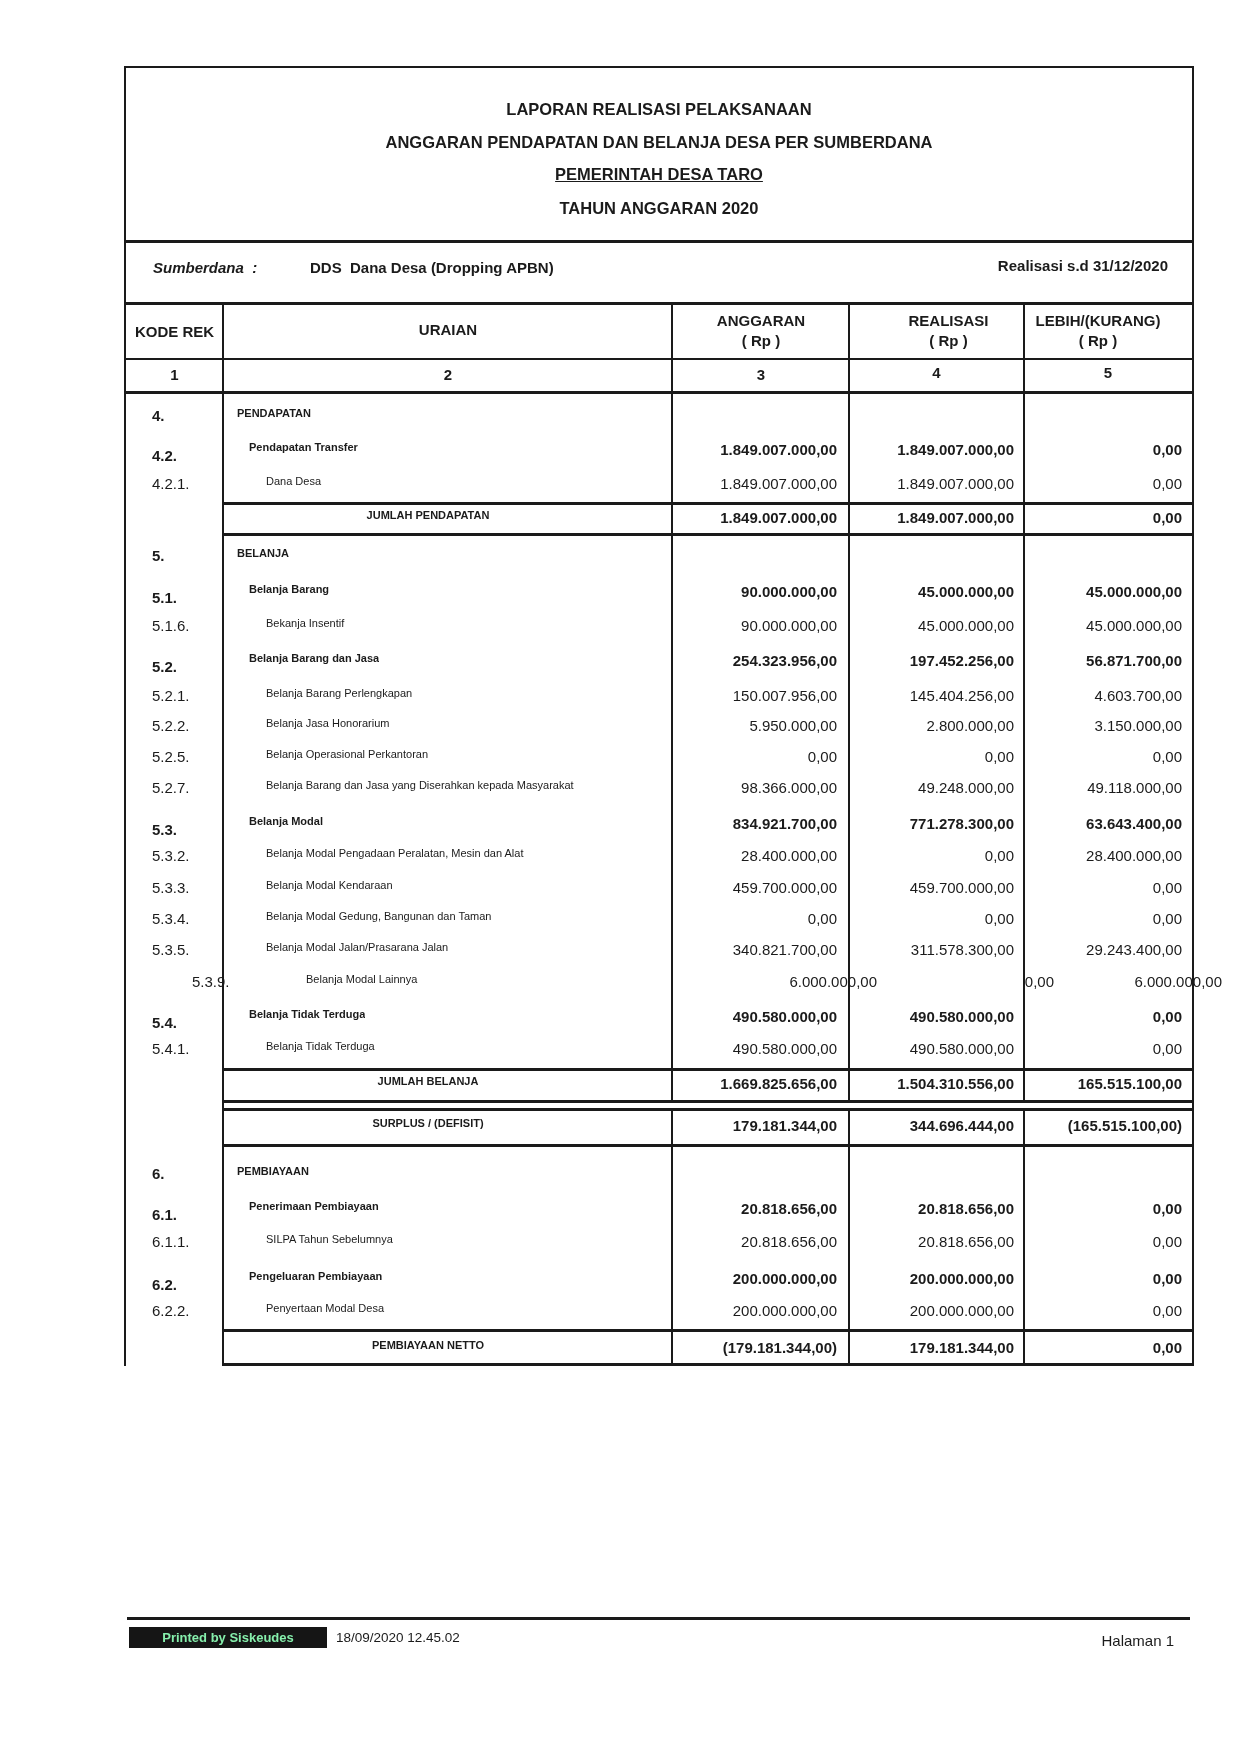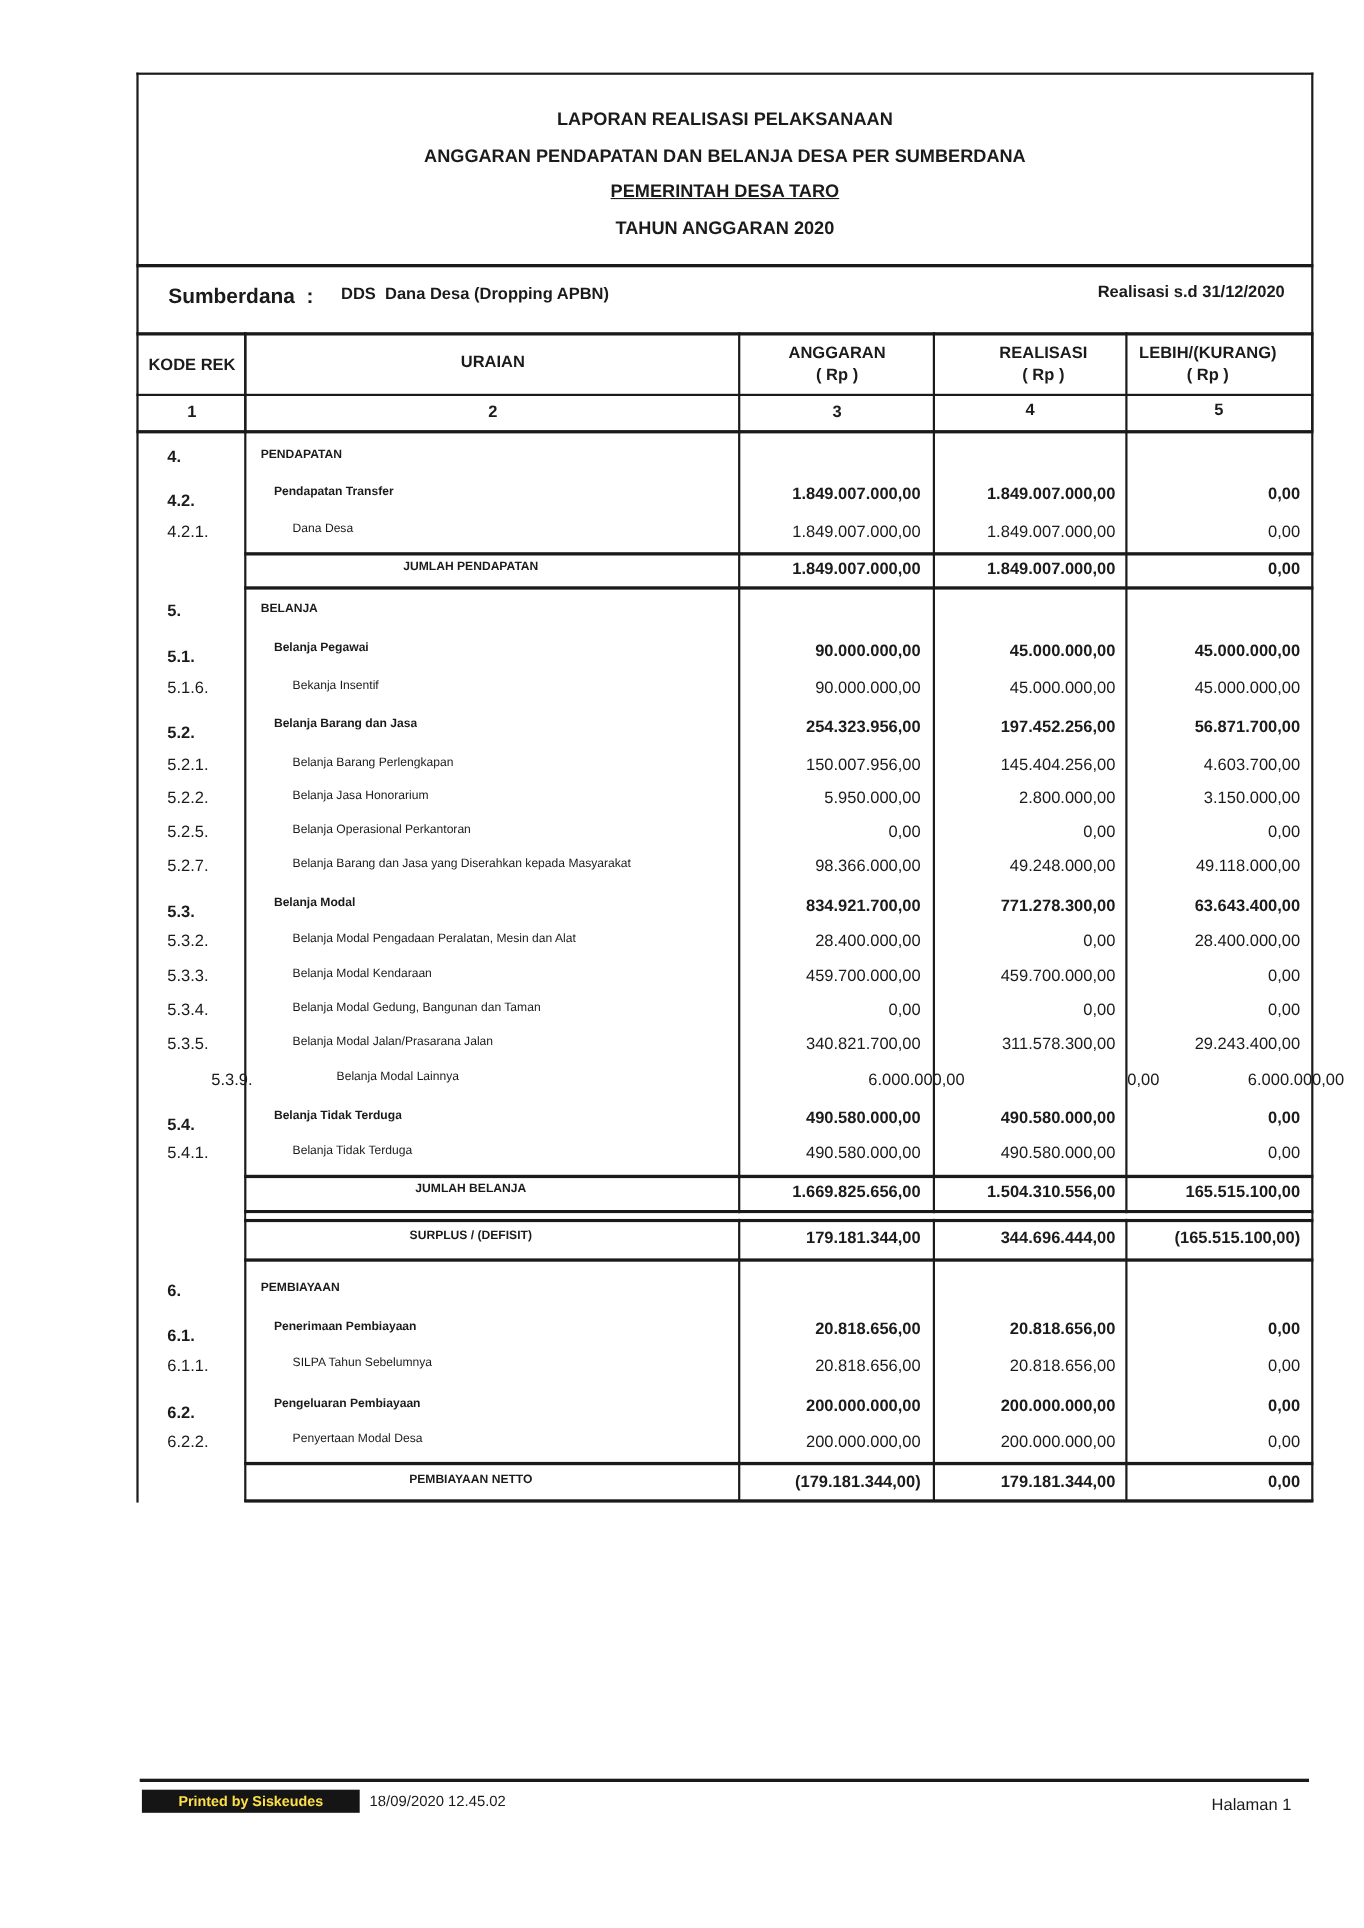--- a/index.html
+++ b/index.html
@@ -20,39 +20,39 @@
   .row.bold .kode, .row.bold .uraian, .row.bold .v { font-weight: bold; }
   .row.lvl1 .uraian { left: 237px; }
   .row.lvl2 .uraian { left: 249px; }
   .row.lvl3 .uraian { left: 266px; width: 380px; }
   .row.lvl1 .kode { top: 0; }
   .row.lvl2 .kode { top: 6px; text-align: center; }
   .row.total .uraian { left: 224px; width: 448px; text-align: center; padding-right: 40px; box-sizing: border-box; }
   .c3 { left: 674px; width: 163px; }
   .c4 { left: 851px; width: 163px; }
   .c5 { left: 1026px; width: 156px; }
-  .footer-badge { position: absolute; left: 129px; top: 1627px; width: 198px; height: 21px; background: #151515; color: #fde047; font-weight: bold; font-size: 13px; text-align: center; line-height: 21px; }
+  .footer-badge { position: absolute; left: 129px; top: 1627px; width: 198px; height: 21px; background: #151515; color: #86efac; font-weight: bold; font-size: 13px; text-align: center; line-height: 21px; }
   .footer-text { position: absolute; font-size: 13.5px; }
 </style>
 </head>
 <body>
 
 <div class="hline" style="left:124px; top:66px; width:1070px; height:2px;"></div>
 <div class="vline" style="left:124px; top:66px; height:1300px;"></div>
 <div class="vline" style="left:1192px; top:66px; height:326px;"></div>
 
 <div>
   <div class="title" style="top:100px;">LAPORAN REALISASI PELAKSANAAN</div>
   <div class="title" style="top:133px;">ANGGARAN PENDAPATAN DAN BELANJA DESA PER SUMBERDANA</div>
   <div class="title" style="top:165px;text-decoration:underline;">PEMERINTAH DESA TARO</div>
   <div class="title" style="top:199px;">TAHUN ANGGARAN 2020</div>
 </div>
 <div class="hline" style="left:124px; top:240px; width:1070px; height:3px;"></div>
 
-<div class="abs" style="left:153px; top:259px; font-weight:bold; font-size:19px; white-space:pre;">Sumberdana  :</div>
+<div class="abs" style="left:153px; top:259px; font-weight:bold; font-size:15px; white-space:pre;font-style:italic;">Sumberdana  :</div>
 <div class="abs" style="left:310px; top:259px; font-weight:bold; font-size:15px; white-space:pre;">DDS  Dana Desa (Dropping APBN)</div>
 <div class="abs" style="right:72px; top:257px; font-weight:bold; font-size:15px;">Realisasi s.d 31/12/2020</div>
 
 <div class="hline" style="left:124px; top:302px; width:1070px; height:3px;"></div>
 <div class="hline" style="left:124px; top:358px; width:1070px; height:2px;"></div>
 <div class="hline" style="left:124px; top:391px; width:1070px; height:3px;"></div>
 
 <div class="hdr" style="left:126px; width:97px; top:322px;">KODE REK</div>
 <div class="hdr" style="left:224px; width:448px; top:320px;">URAIAN</div>
 <div class="hdr" style="left:673px; width:176px; top:311px;">
@@ -124,21 +124,21 @@
     </div>
     <div class="row bold lvl1" style="top: 547px;">
       <span class="kode">5.</span>
       <span class="uraian">BELANJA</span>
       <span class="v c3"></span>
       <span class="v c4"></span>
       <span class="v c5"></span>
     </div>
     <div class="row bold lvl2" style="top: 583px;">
       <span class="kode">5.1.</span>
-      <span class="uraian">Belanja Pegawai</span>
+      <span class="uraian">Belanja Barang</span>
       <span class="v c3">90.000.000,00</span>
       <span class="v c4">45.000.000,00</span>
       <span class="v c5">45.000.000,00</span>
     </div>
     <div class="row lvl3" style="top: 617px;">
       <span class="kode">5.1.6.</span>
       <span class="uraian" style="width: 400px;">Bekanja Insentif</span>
       <span class="v c3">90.000.000,00</span>
       <span class="v c4">45.000.000,00</span>
       <span class="v c5">45.000.000,00</span>

